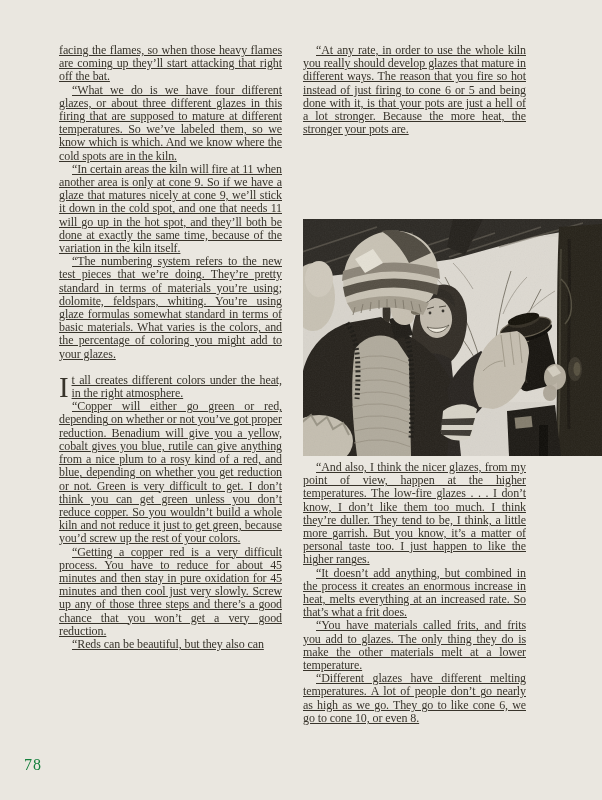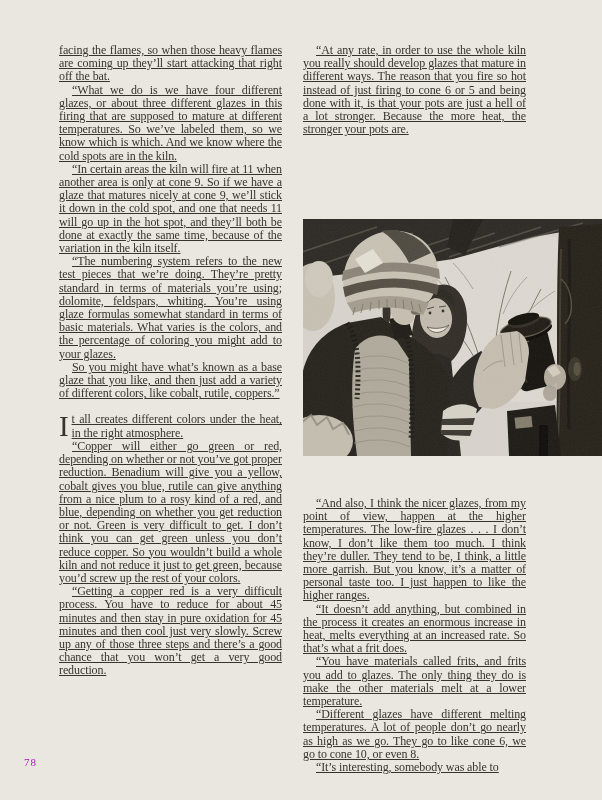--- a/index.html
+++ b/index.html
@@ -17,56 +17,56 @@
     line-height:13.2px;
     text-align:justify;
     color:#38342b;
     letter-spacing:-0.1px;
   }
   .col p { text-indent:13px;text-decoration:underline; }
   .col p.noindent { text-indent:0; }
   .col p.gap { margin-top:13px; }
   #left-col { left:59px; top:44px; }
   #right-col-top { left:303px; top:44px; }
-  #right-col-bottom { left:303px; top:461px;margin-top:36px; }
+  #right-col-bottom { left:303px; top:461px; }
   .dropcap {
     float:left;
     font-size:29px;
     line-height:23px;
     padding:2px 3px 0 0;
     color:#38342b;
   }
   .photo {
     position:absolute;
     left:303px; top:219px;
     width:299px; height:237px;
     background:#d8d4cc;
     overflow:hidden;
   }
   .photo svg { display:block; }
   .pagenum {
     position:absolute;
     left:24px; top:756px;
-    font-size:11px;
-    color:#a21caf;
+    font-size:16px;
+    color:#15803d;
     letter-spacing:1px;
   }
 </style>
 </head>
 <body>
 
 <div id="left-col" class="col">
     <p class="noindent">facing the flames, so when those heavy flames are coming up they’ll start attacking that right off the bat.</p>
     <p>“What we do is we have four different glazes, or about three different glazes in this firing that are supposed to mature at different temperatures. So we’ve labeled them, so we know which is which. And we know where the cold spots are in the kiln.</p>
     <p>“In certain areas the kiln will fire at 11 when another area is only at cone 9. So if we have a glaze that matures nicely at cone 9, we’ll stick it down in the cold spot, and one that needs 11 will go up in the hot spot, and they’ll both be done at exactly the same time, because of the variation in the kiln itself.</p>
     <p>“The numbering system refers to the new test pieces that we’re doing. They’re pretty standard in terms of materials you’re using; dolomite, feldspars, whiting. You’re using glaze formulas somewhat standard in terms of basic materials. What varies is the colors, and the percentage of coloring you might add to your glazes.</p>
-    <p>So you might have what’s known as a base glaze that you like, and then just add a variety of different colors, like cobalt, rutile, coppers.”</p>
     <p class="noindent gap"><span class="dropcap">I</span>t all creates different colors under the heat, in the right atmosphere.</p>
     <p>“Copper will either go green or red, depending on whether or not you’ve got proper reduction. Benadium will give you a yellow, cobalt gives you blue, rutile can give anything from a nice plum to a rosy kind of a red, and blue, depending on whether you get reduction or not. Green is very difficult to get. I don’t think you can get green unless you don’t reduce copper. So you wouldn’t build a whole kiln and not reduce it just to get green, because you’d screw up the rest of your colors.</p>
     <p>“Getting a copper red is a very difficult process. You have to reduce for about 45 minutes and then stay in pure oxidation for 45 minutes and then cool just very slowly. Screw up any of those three steps and there’s a good chance that you won’t get a very good reduction.</p>
+    <p>“Reds can be beautiful, but they also can</p>
   </div>
 
 <div id="right-col-top" class="col">
     <p>“At any rate, in order to use the whole kiln you really should develop glazes that mature in different ways. The reason that you fire so hot instead of just firing to cone 6 or 5 and being done with it, is that your pots are just a hell of a lot stronger. Because the more heat, the stronger your pots are.</p>
   </div>
 
 <div class="photo" aria-label="Black-and-white photo: two smiling women outdoors in winter; the woman in front wears a striped knit hat and glasses and raises a hand toward a dark glazed pot, with a corrugated roof above, bare branches and a tree trunk behind">
   <svg viewBox="0 0 299 237" width="299" height="237" aria-hidden="true">
     <defs>
       <filter id="grainF" x="0" y="0" width="100%" height="100%">
@@ -208,16 +208,15 @@
 
     <rect width="299" height="237" filter="url(#grainF)" opacity="0.08"></rect>
   </svg>
 </div>
 
 <div id="right-col-bottom" class="col">
     <p>“And also, I think the nicer glazes, from my point of view, happen at the higher temperatures. The low-fire glazes . . . I don’t know, I don’t like them too much. I think they’re duller. They tend to be, I think, a little more garrish. But you know, it’s a matter of personal taste too. I just happen to like the higher ranges.</p>
     <p>“It doesn’t add anything, but combined in the process it creates an enormous increase in heat, melts everything at an increased rate. So that’s what a frit does.</p>
     <p>“You have materials called frits, and frits you add to glazes. The only thing they do is make the other materials melt at a lower temperature.</p>
     <p>“Different glazes have different melting temperatures. A lot of people don’t go nearly as high as we go. They go to like cone 6, we go to cone 10, or even 8.</p>
-    <p>“It’s interesting, somebody was able to</p>
   </div>
 
 <div class="pagenum">78</div>
 
 </body></html>

